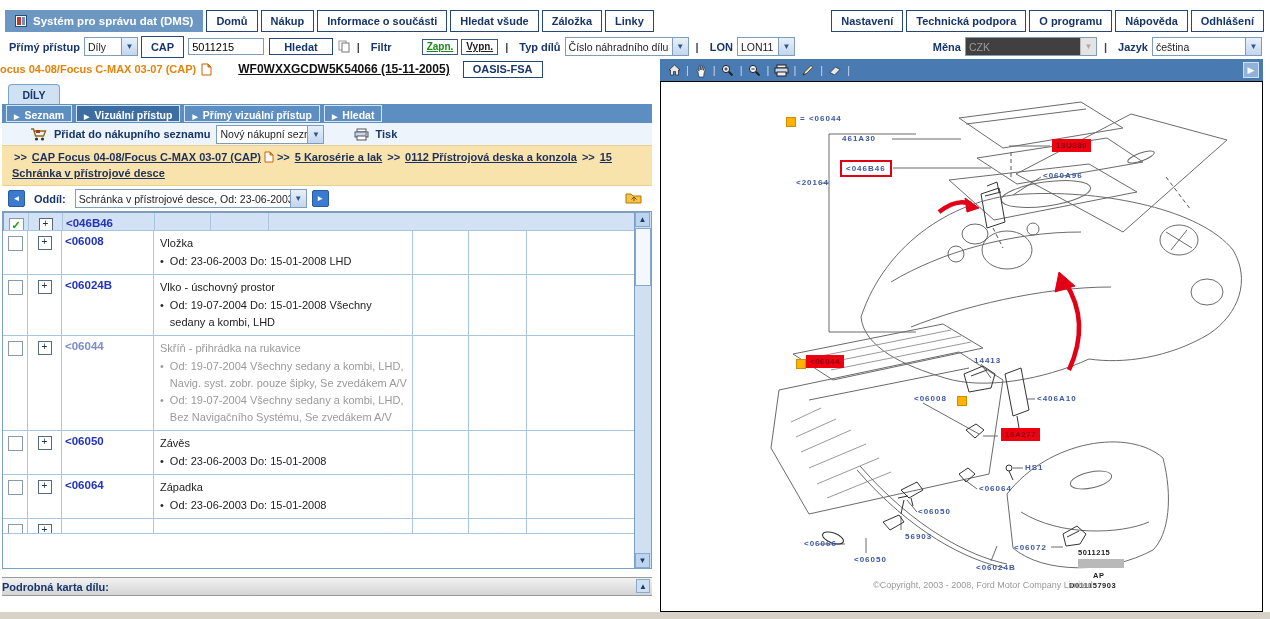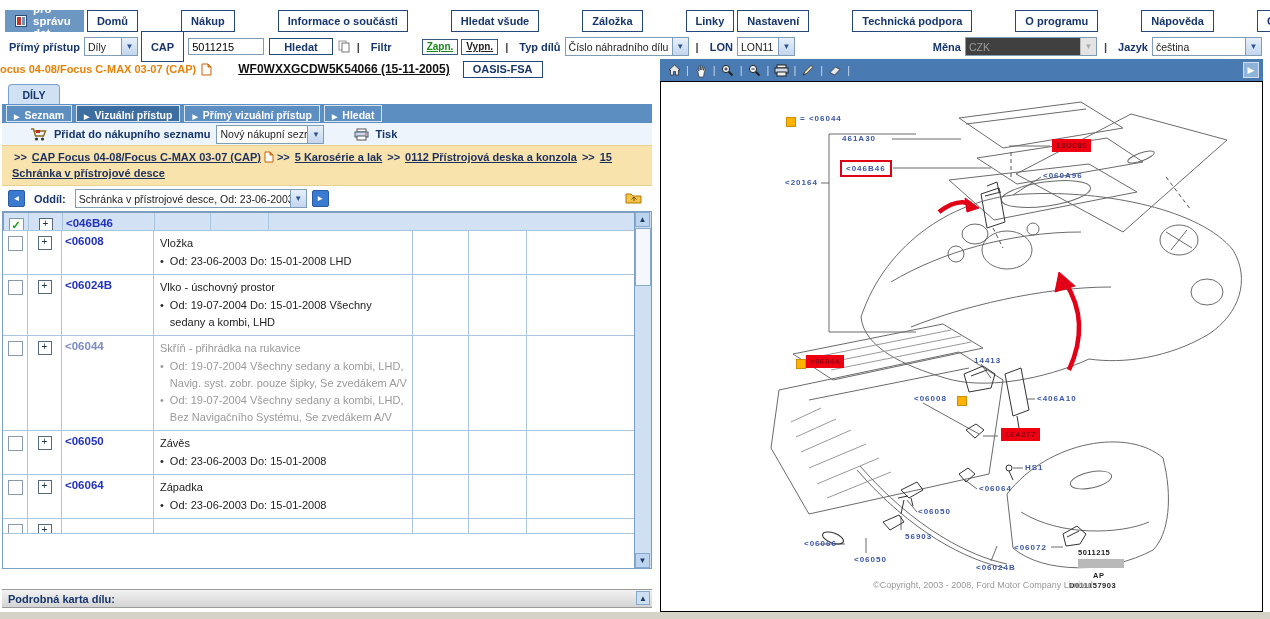--- a/index.html
+++ b/index.html
@@ -3,21 +3,21 @@
 <meta charset="utf-8">
 <style>
   html,body{margin:0;padding:0;background:#fff;}
   body{width:1270px;height:619px;position:relative;overflow:hidden;
        font-family:"Liberation Sans",sans-serif;font-size:11px;color:#222;}
   
   .topbar{position:absolute;left:5px;top:10px;right:6px;height:22px;display:flex;align-items:stretch;}
   .dms-tab{background:#6d97c3;color:#fff;font-weight:bold;font-size:11.5px;display:flex;align-items:center;gap:6px;padding:0 10px;}
   .hbtn{background:#fff;border:1px solid #26477a;color:#16356b;font-weight:bold;font-size:11px;
         padding:0 9px;display:flex;align-items:center;margin-left:3px;cursor:pointer;white-space:nowrap;}
-  .navgrp{display:flex;gap:40px;}
+  .navgrp{display:flex;}
   #navRight{margin-left:auto;}
   
   .row2{position:absolute;left:5px;top:36px;right:8px;height:21px;display:flex;align-items:center;}
   .lbl{color:#16356b;font-weight:bold;margin:0 4px;white-space:nowrap;}
   .sel{display:inline-flex;border:1px solid #7f9db9;background:#fff;height:17px;align-items:center;overflow:hidden;}
   .sel-t{padding:0 3px;font-size:10.5px;color:#222;white-space:nowrap;overflow:hidden;flex:1;}
   .sel-b{width:15px;align-self:stretch;background:linear-gradient(#e8f0fa,#c2d6ee);color:#2c5590;border-left:1px solid #7f9db9;
          display:flex;align-items:center;justify-content:center;font-size:8px;}
   .sel.disabled{background:#404040;}
   .sel.disabled .sel-t{color:#9a9a9a;}
@@ -68,21 +68,21 @@
   .bullet{display:flex;gap:6px;line-height:17px;}
   .bullet .b{font-size:11px;}
   .prow.gray .ptitle,.prow.gray .bullet{color:#9a9a9a;}
   .prow.gray .plink{color:#7d8cc4;}
   .vscroll{position:absolute;right:0;top:0;bottom:0;width:16px;background:#cfe0f3;border-left:1px solid #7aa0c8;}
   .sbtn{position:absolute;left:0;width:15px;height:15px;background:#bcd4ee;border:1px solid #86a9cf;color:#1c3a66;
         font-size:8px;display:flex;align-items:center;justify-content:center;box-sizing:border-box;cursor:pointer;}
   .sbtn.up{top:0;}.sbtn.down{bottom:0;}
   .sthumb{position:absolute;left:0;top:16px;width:14px;height:56px;background:#f4f8fd;border:1px solid #86a9cf;cursor:grab;}
   .detailbar{height:17px;background:linear-gradient(#f2f2f2,#d4d4d4);border-top:1px solid #9a9a9a;border-bottom:1px solid #9a9a9a;
-             display:flex;align-items:center;font-size:11px;font-weight:bold;color:#16356b;padding-left:6px;position:relative;margin-top:20px;}
+             display:flex;align-items:center;font-size:11px;font-weight:bold;color:#16356b;position:relative;margin-top:8px;}
   .dbtn{position:absolute;right:2px;top:1px;width:14px;height:14px;background:#cfdff2;border:1px solid #86a9cf;font-size:8px;
         color:#1c3a66;display:flex;align-items:center;justify-content:center;box-sizing:border-box;cursor:pointer;}
   
   .rightpanel{position:absolute;left:660px;top:59px;width:603px;height:553px;}
   .dtoolbar{height:22px;background:#4a7ab2;display:flex;align-items:center;padding:0 5px;position:relative;}
   .dico{width:18px;height:18px;display:flex;align-items:center;justify-content:center;cursor:pointer;}
   .dsep{color:#c8d8ea;margin:0 3px;font-size:11px;}
   .dt-expand{position:absolute;right:4px;top:3px;width:16px;height:16px;background:#8fb2d8;border:1px solid #d0e0f0;color:#fff;
              font-size:9px;display:flex;align-items:center;justify-content:center;box-sizing:border-box;cursor:pointer;}
   .dcanvas{position:relative;height:529px;border:1px solid #000;background:#fff;overflow:hidden;}
@@ -127,21 +127,21 @@
       <div class="hbtn">Odhlášení</div>
     </div>
 </div>
 
 <div class="row2">
   <span class="lbl">Přímý přístup</span>
   <span class="sel" style="width:52px;">
     <span class="sel-t">Díly</span>
       <span class="sel-b">▼</span>
   </span>
-  <button class="hbtn" style="height:31px;">CAP</button>
+  <button class="hbtn" style="height:22px;">CAP</button>
   <input class="inp" style="margin-left: 4px;" value="5011215">
   <button class="hbtn" style="height:17px;margin-left:5px;padding:0 14px;">Hledat</button>
   <span class="icosp">
     <svg width="12" height="13">
         <rect x="1" y="1" width="7" height="9" fill="#fff" stroke="#999"></rect>
         <rect x="4" y="3" width="7" height="9" fill="#fff" stroke="#777"></rect>
       </svg>
   </span>
   <span class="vsep"></span>
   <span class="lbl">Filtr</span>
@@ -530,21 +530,21 @@
         <polygon points="398,190 394,210 414,204"></polygon>
       </g>
     </svg>
 
     <div class="ymark" style="left:125px;top:35px;"></div>
     <div class="dlegend">= &lt;06044</div>
 
     <div id="dlabels">
         <div class="dlabel" style="left: 181px; top: 52px;">461A30</div>
         <div class="dlabel red-border" style="left: 179px; top: 78px;">&lt;046B46</div>
-        <div class="dlabel" style="left: 124px; top: 96px;">&lt;20164</div>
+        <div class="dlabel" style="left: 135px; top: 96px;">&lt;20164</div>
         <div class="dlabel" style="left: 382px; top: 89px;">&lt;060A96</div>
         <div class="dlabel red-fill" style="left: 391px; top: 57px;">13U889</div>
         <div class="dlabel" style="left: 313px; top: 274px;">14413</div>
         <div class="dlabel" style="left: 253px; top: 312px;">&lt;06008</div>
         <div class="dlabel" style="left: 376px; top: 312px;">&lt;406A10</div>
         <div class="dlabel red-fill" style="left: 145px; top: 273px;">&lt;06044</div>
         <div class="dlabel red-fill" style="left: 340px; top: 346px;">16A277</div>
         <div class="dlabel" style="left: 364px; top: 381px;">HS1</div>
         <div class="dlabel" style="left: 318px; top: 402px;">&lt;06064</div>
         <div class="dlabel" style="left: 257px; top: 425px;">&lt;06050</div>

